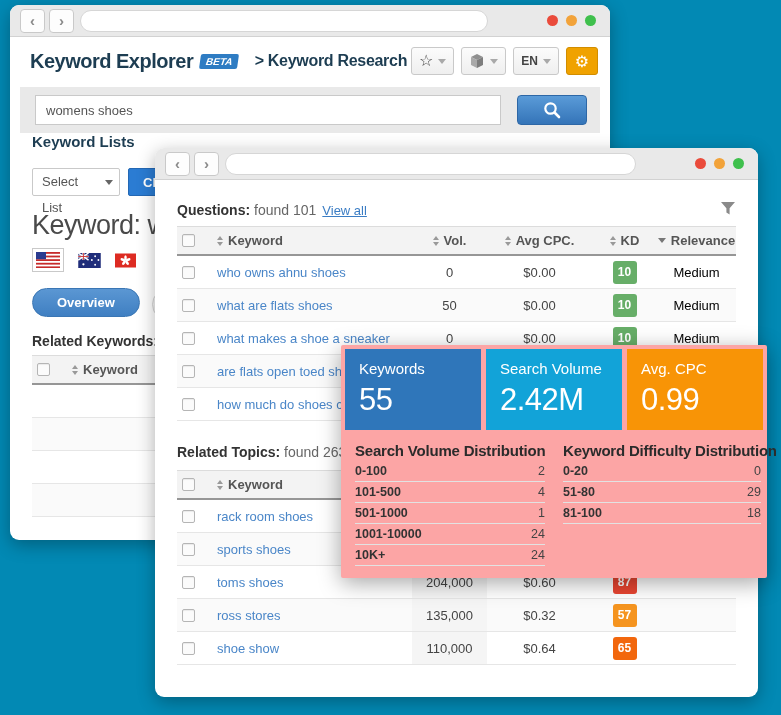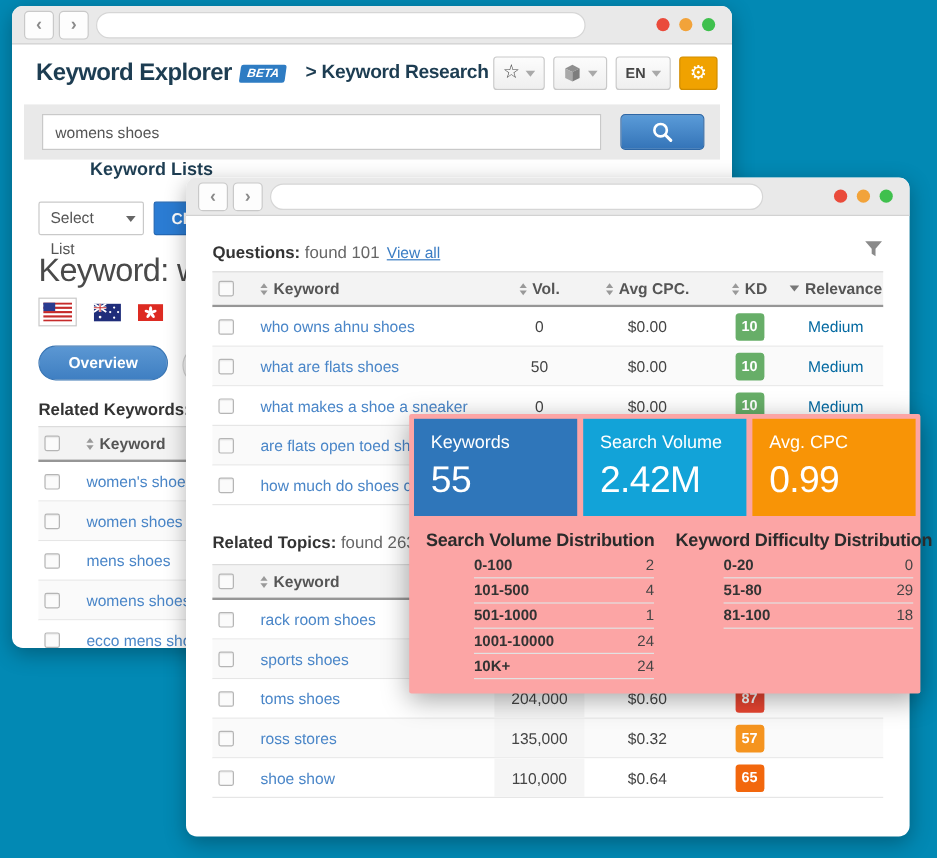--- a/index.html
+++ b/index.html
@@ -31,53 +31,53 @@
   .ibtn.gear span { font-size:16px; }
   .caret { width:0; height:0; border-left:4px solid transparent; border-right:4px solid transparent; border-top:5px solid #a9a9a9; }
   .lang { font-size:12px; font-weight:bold; color:#444; }
 
   
   .searchband { position:absolute; left:10px; top:82px; width:580px; height:46px; background:#e9e9e9; }
   .searchband input { position:absolute; left:15px; top:8px; width:466px; height:30px; border:1px solid #c9c9c9; padding:0 10px; font-size:13px; color:#555; font-family:"Liberation Sans",sans-serif; outline:none; }
   .searchbtn { position:absolute; right:13px; top:8px; width:70px; height:30px; background:linear-gradient(#5a9bd8,#3474b8); border:1px solid #2d67a6; border-radius:4px; display:flex; align-items:center; justify-content:center; cursor:pointer; }
 
   
-  .kwl-title { position:absolute; left:22px; top:128px; font-size:15px; font-weight:bold; color:#1d3d52;margin-left:43px; }
+  .kwl-title { position:absolute; left:22px; top:128px; font-size:15px; font-weight:bold; color:#1d3d52; }
   .kwl-row { position:absolute; left:22px; top:163px; display:flex; gap:8px; }
   .select { position:relative; width:88px; height:28px; background:#fff; border:1px solid #c9c9c9; border-radius:2px; font-size:13px; color:#555; line-height:26px; padding:0 20px 0 9px; cursor:pointer; }
   .select .caret { position:absolute; right:6px; top:11px; border-top-color:#666; }
   .btn-choose { height:28px; background:#2b7cd3; border:1px solid #2468b4; border-radius:2px; color:#fff; font-size:13px; font-weight:bold; padding:0 14px; cursor:pointer; }
   .kwheading { position:absolute; left:22px; top:205px; font-size:27px; color:#4a4a4a; letter-spacing:-0.5px; white-space:nowrap; }
   .flags { position:absolute; left:22px; top:243px; display:flex; gap:14px; align-items:center; }
   .flagbox { border:1px solid #c9c9c9; background:#fff; padding:3px; display:flex; cursor:pointer; }
   .flag { display:flex; cursor:pointer; }
   .pills { position:absolute; left:22px; top:283px; display:flex; gap:12px; }
   .pill-ov { height:29px; border-radius:17px; background:linear-gradient(#5b97d3,#3f7fc2); border:1px solid #3a76b4; color:#fff; font-size:13px; font-weight:bold; padding:0 24px; cursor:pointer; }
   .pill-rel { height:33px; border-radius:17px; background:linear-gradient(#fbfbfb,#ececec); border:1px solid #d4d4d4; color:#333; font-size:13px; font-weight:bold; padding:0 24px; cursor:pointer; white-space:nowrap; }
   .sectitle { font-size:14px; color:#666; white-space:nowrap; }
   .sectitle b { color:#333; }
   .w1sec { position:absolute; left:22px; top:328px; }
 
   
   .tbl { position:absolute; }
   .thead { display:flex; align-items:center; height:30px; background:#f3f3f3; border-top:1px solid #dcdcdc; border-bottom:2px solid #969696; font-size:13px; font-weight:bold; color:#555; }
-  .trow { display:flex; align-items:center; height:33px; border-bottom:1px solid #e6e6e6; font-size:13px; background:#fff; }
+  .trow { display:flex; align-items:center; height:33px; border-bottom:1px solid #e6e6e6; font-size:13px; background:#fff;justify-content:center; }
   .trow.alt { background:#fafafa; }
   .c { display:flex; align-items:center; height:100%; }
   .cb { width:40px; padding-left:5px; }
   .kwc { width:195px; }
   .volc { width:75px; justify-content:center; }
   .cpcc { width:105px; justify-content:center; }
   .kdc { width:65px; justify-content:center; }
   .relc { flex:1; justify-content:center; }
   .shade { background:#f5f5f5; }
   .checkbox { width:13px; height:13px; border:1px solid #b5b5b5; border-radius:2px; background:#fbfbfb; box-shadow:inset 0 1px 1px rgba(0,0,0,.07); cursor:pointer; }
   .link { color:#4a86c8; text-decoration:none; cursor:pointer; white-space:nowrap; }
   .mut { color:#444; }
-  .relv { color:#0369a1; }
+  .relv { color:#000000; }
   .kd { min-width:24px; height:23px; border-radius:3px; color:#fff; font-size:12px; font-weight:bold; display:flex; align-items:center; justify-content:center; padding:0 3px; }
   .kd:empty { display:none; }
   .kd.green { background:#67ae68; }
   .kd.orange { background:#f5941f; }
   .kd.orange2 { background:#f2670d; }
   .kd.red { background:#e84531; }
   .sort { display:inline-flex; flex-direction:column; gap:2px; margin-right:5px; cursor:pointer; }
   .sort i { display:block; width:0; height:0; border-left:3px solid transparent; border-right:3px solid transparent; }
   .sort i.up { border-bottom:4px solid #999; }
   .sort i.dn { border-top:4px solid #999; }
@@ -100,21 +100,21 @@
   .tile .tlabel { font-size:15px; }
   .tile .tvalue { font-size:31px; font-weight:300; margin-top:5px; letter-spacing:-0.5px; }
   .tile.blue { background:#2f76ba; }
   .tile.cyan { background:#12a3d8; }
   .tile.orange { background:#f89406; }
   .dists { display:flex; padding:8px 12px 0 12px; }
   .dist { }
   .dist.left { width:190px; margin-left:2px; }
   .dist.right { width:198px; margin-left:18px; }
   .dist h3 { font-size:15px; font-weight:bold; color:#2b2b2b; letter-spacing:-0.2px; margin-bottom:2px; white-space:nowrap; }
-  .drow { display:flex; justify-content:space-between; align-items:center; height:21px; border-bottom:1px solid #e2e2e2; font-size:12.5px;margin-left:40px; }
+  .drow { display:flex; justify-content:space-between; align-items:center; height:21px; border-bottom:1px solid #e2e2e2; font-size:12.5px; }
   .drow .rng { font-weight:bold; color:#333; }
   .drow .cnt { color:#444; }
 </style>
 </head>
 <body>
 
 <div class="win" id="win1">
   <div class="chrome">
     <div class="navbtn back"><span>‹</span></div>
     <div class="navbtn fwd"><span>›</span></div>

